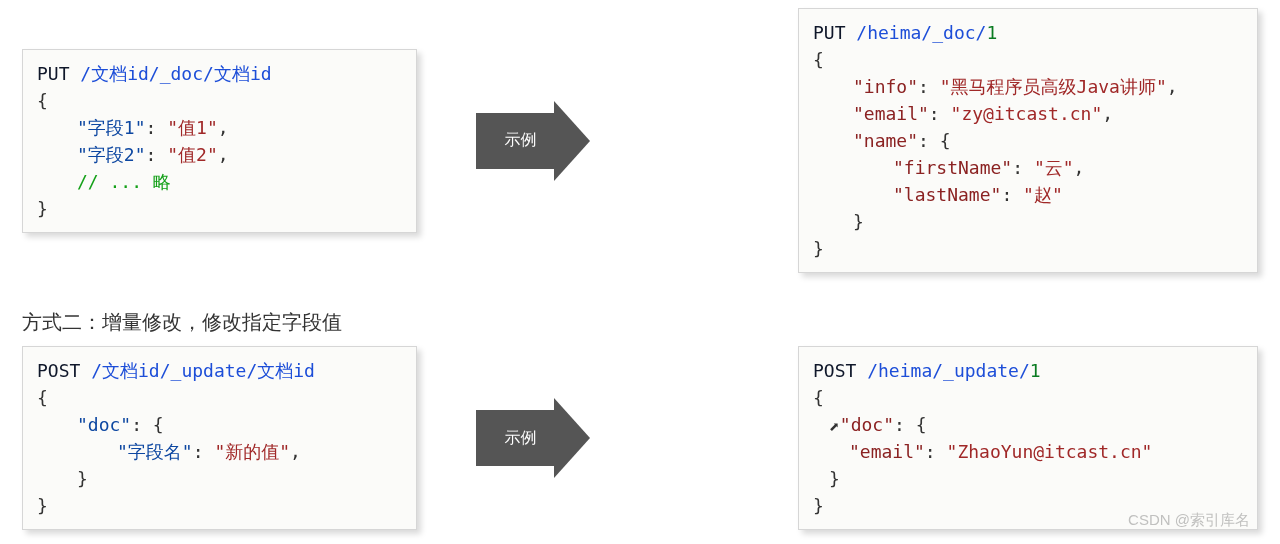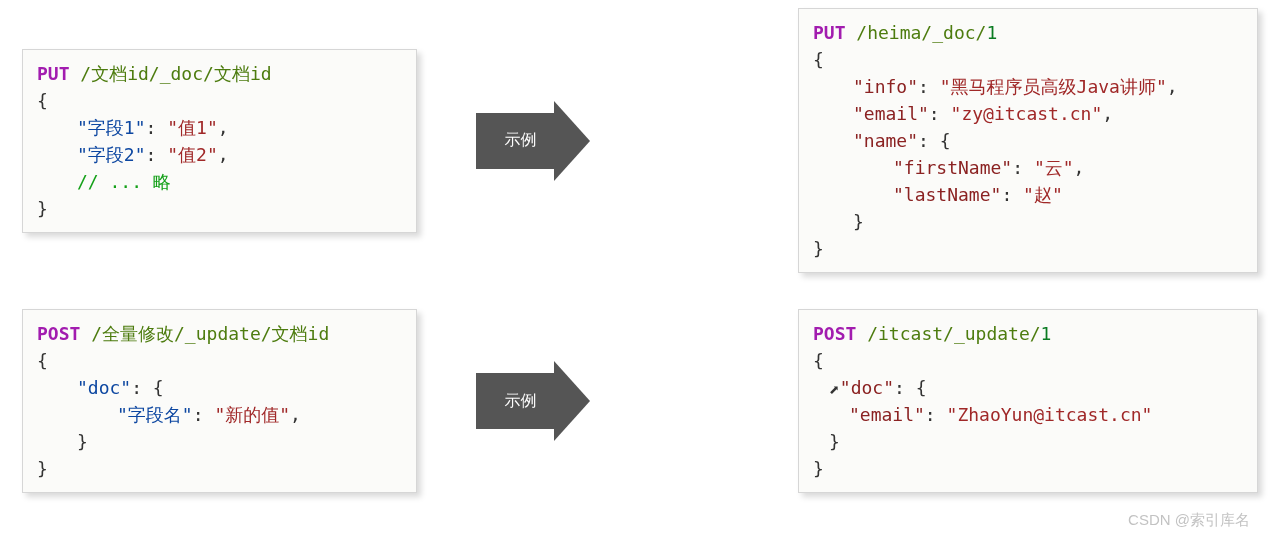--- a/index.html
+++ b/index.html
@@ -61,22 +61,22 @@
       border-left: 36px solid #555;
     }
     .arrow-label {
       color: #fff;
       font-size: 16px;
       font-family: "Microsoft YaHei", sans-serif;
       position:relative;
       z-index:1;
       left:6px;
     }
-    .method  { color: #a21caf; font-weight: bold;}
-    .path    { color: #4d7c0f; }
+    .method  { color: #0f172a; font-weight: normal;}
+    .path    { color: #1d4ed8; }
     .key     { color: #8b2222; }
     .keyblue { color: #0d47a1; }
     .colon   { color: #333; }
     .strred  { color: #a02828; }
     .num     { color: #0a7b22; }
     .comment { color: #13a018; }
     .watermark {
       position:absolute;
       right: 30px;
       bottom: 14px;
@@ -116,36 +116,37 @@
 <span class="indent1"><span class="key">"name"</span><span class="colon">: {</span></span>
 <span class="indent2"><span class="key">"firstName"</span><span class="colon">: </span><span class="strred">"云"</span><span>,</span></span>
 <span class="indent2"><span class="key">"lastName"</span><span class="colon">: </span><span class="strred">"赵"</span></span>
 <span class="indent1">}</span>
 }</div>
 
   </div>
 </div>
 
 <div class="section">
+  <div class="section-title">方式二：增量修改，修改指定字段值</div>
   <div class="row">
 
-    <div class="code-block left-block"><span class="method">POST</span><span class="path"> /全量修改/_update/文档id</span>
+    <div class="code-block left-block"><span class="method">POST</span><span class="path"> /文档id/_update/文档id</span>
 {
 <span class="indent1"><span class="keyblue">"doc"</span><span class="colon">: {</span></span>
 <span class="indent2"><span class="keyblue">"字段名"</span><span class="colon">: </span><span class="strred">"新的值"</span><span>,</span></span>
 <span class="indent1">}</span>
 }</div>
 
     <div class="arrow-wrap">
       <div class="arrow">
         <span class="arrow-label">示例</span>
       </div>
     </div>
 
-    <div class="code-block right-block"><span class="method">POST</span><span class="path"> /itcast/_update/</span><span class="num">1</span>
+    <div class="code-block right-block"><span class="method">POST</span><span class="path"> /heima/_update/</span><span class="num">1</span>
 {
 <span class="indentS"><span class="cursor">⬉</span><span class="key">"doc"</span><span class="colon">: {</span></span>
 <span class="indentM"><span class="key">"email"</span><span class="colon">: </span><span class="strred">"ZhaoYun@itcast.cn"</span></span>
 <span class="indentS">}</span>
 }</div>
 
   </div>
 </div>
 
 <div class="watermark">CSDN @索引库名</div>

